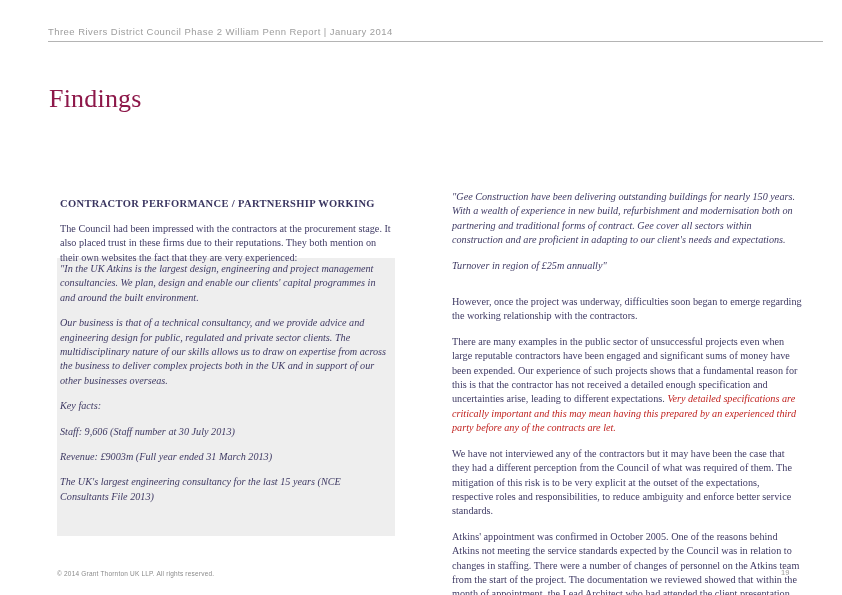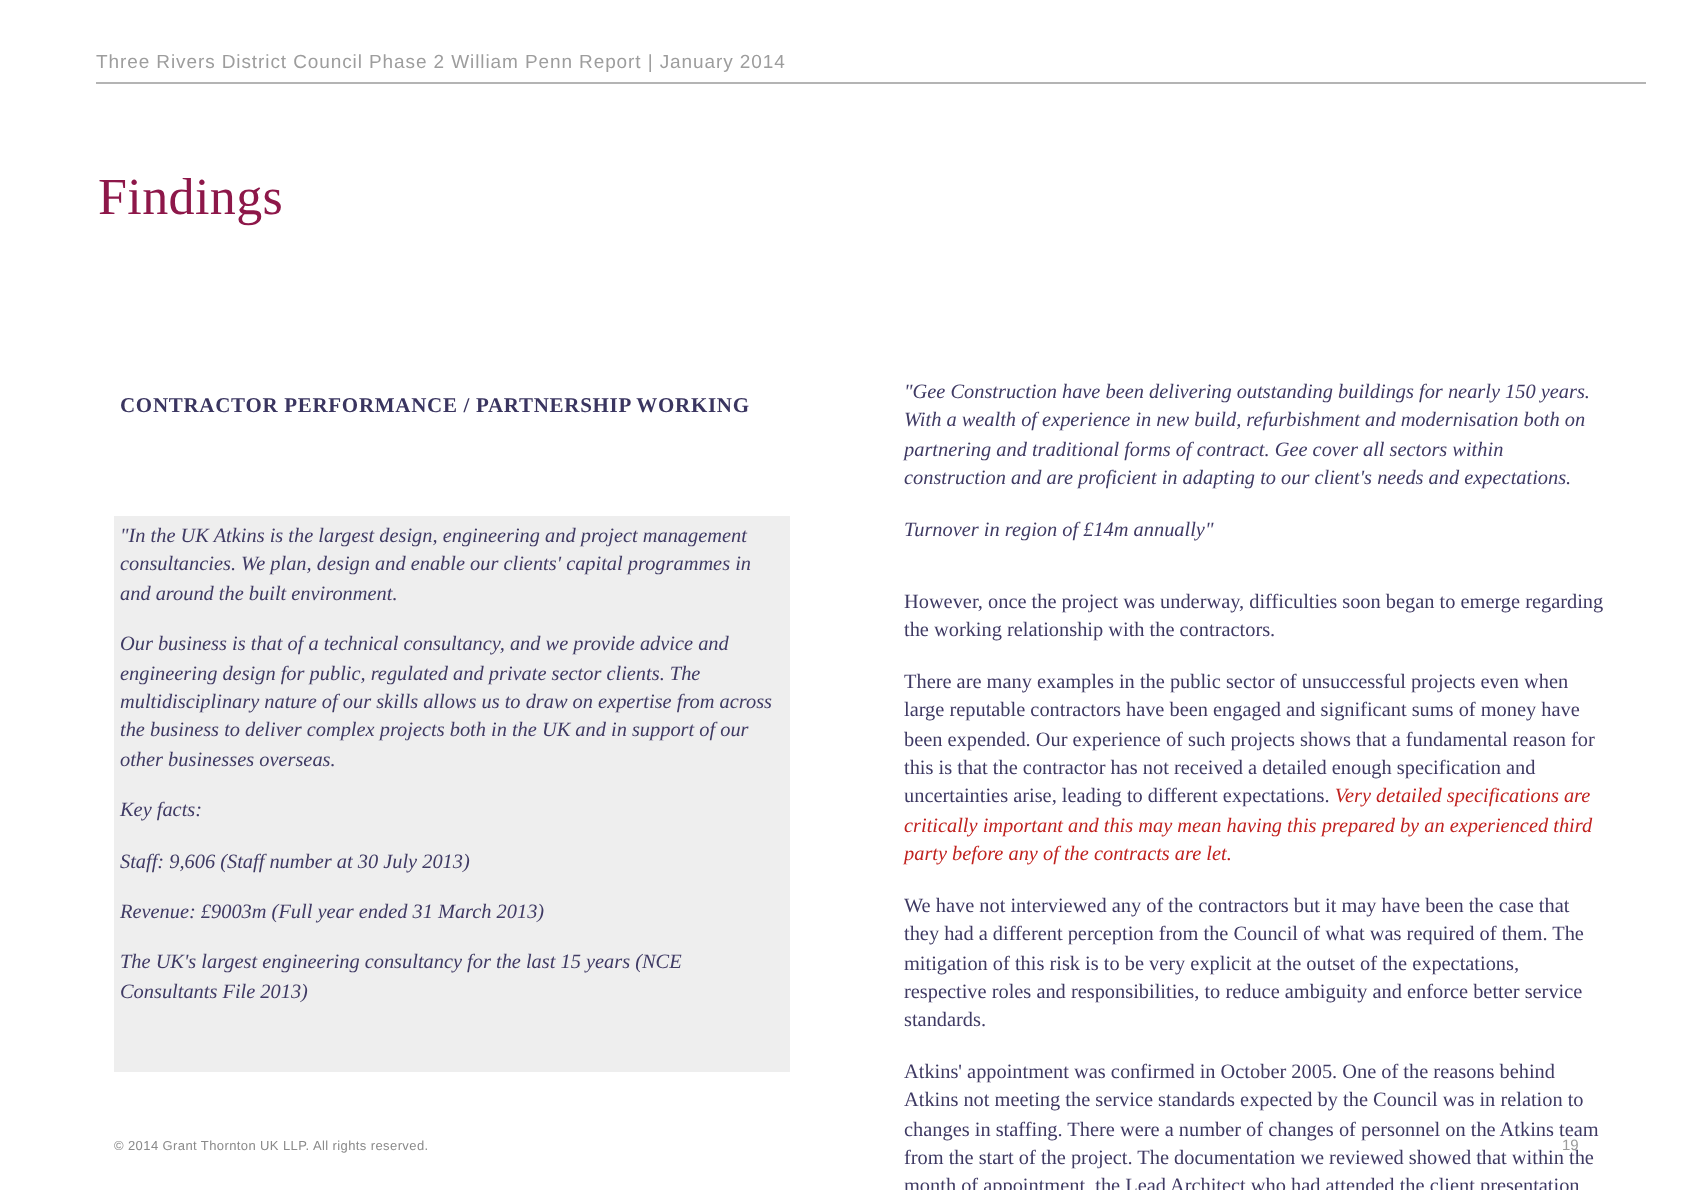--- a/index.html
+++ b/index.html
@@ -140,34 +140,35 @@
     <div class="header-text">Three Rivers District Council Phase 2 William Penn Report  |  January 2014</div>
     <div class="header-rule"></div>
   </div>
 
   <div class="title">Findings</div>
 
   <div class="quote-panel"></div>
 
   <div class="col-left">
     <div class="section-heading">CONTRACTOR PERFORMANCE / PARTNERSHIP WORKING</div>
+    <p class="body">The Council had been impressed with the contractors at the procurement stage. It also placed trust in these firms due to their reputations. They both mention on their own websites the fact that they are very experienced:</p>
   </div>
 
   <div class="quote-panel-inner">
     <p class="body quote">"In the UK Atkins is the largest design, engineering and project management consultancies. We plan, design and enable our clients' capital programmes in and around the built environment.</p>
     <p class="body quote">Our business is that of a technical consultancy, and we provide advice and engineering design for public, regulated and private sector clients. The multidisciplinary nature of our skills allows us to draw on expertise from across the business to deliver complex projects both in the UK and in support of our other businesses overseas.</p>
     <p class="body quote">Key facts:</p>
     <p class="body quote">Staff: 9,606 (Staff number at 30 July 2013)</p>
     <p class="body quote">Revenue: £9003m (Full year ended 31 March 2013)</p>
     <p class="body quote">The UK's largest engineering consultancy for the last 15 years (NCE Consultants File 2013)</p>
   </div>
 
   <div class="col-right">
     <p class="body quote">"Gee Construction have been delivering outstanding buildings for nearly 150 years. With a wealth of experience in new build, refurbishment and modernisation both on partnering and traditional forms of contract.  Gee cover all sectors within construction and are proficient in adapting to our client's needs and expectations.</p>
-    <p class="body quote" style="margin-bottom:22px">Turnover in region of £14m annually"</p>
+    <p class="body quote" style="margin-bottom:22px">Turnover in region of £25m annually"</p>
 
     <p class="body">However, once the project was underway, difficulties soon began to emerge regarding the working relationship with the contractors.</p>
 
     <p class="body"><span>There are many examples in the public sector of unsuccessful projects even when large reputable contractors have been engaged and significant sums of money have been expended. Our experience of such projects shows that a fundamental reason for this is that the contractor has not received a detailed enough specification and uncertainties arise, leading to different expectations.  </span><span class="red-emphasis">Very detailed specifications are critically important and this may mean having this prepared by an experienced third party before any of the contracts are let.</span></p>
 
     <p class="body">We have not interviewed any of the contractors but it may have been the case that they had a different perception from the Council of what was required of them. The mitigation of this risk is to be very explicit at the outset of the expectations, respective roles and responsibilities, to reduce ambiguity and enforce better service standards.</p>
     <p class="body">Atkins' appointment was confirmed in October 2005. One of the reasons behind Atkins not meeting the service standards expected by the Council was in relation to changes in staffing. There were a number of changes of personnel on the Atkins team from the start of the project. The documentation we reviewed showed that within the month of appointment, the Lead Architect who had attended the client presentation had been replaced by another individual.</p>
   </div>
 
   <div class="footer-left">© 2014 Grant Thornton UK LLP. All rights reserved.</div>

